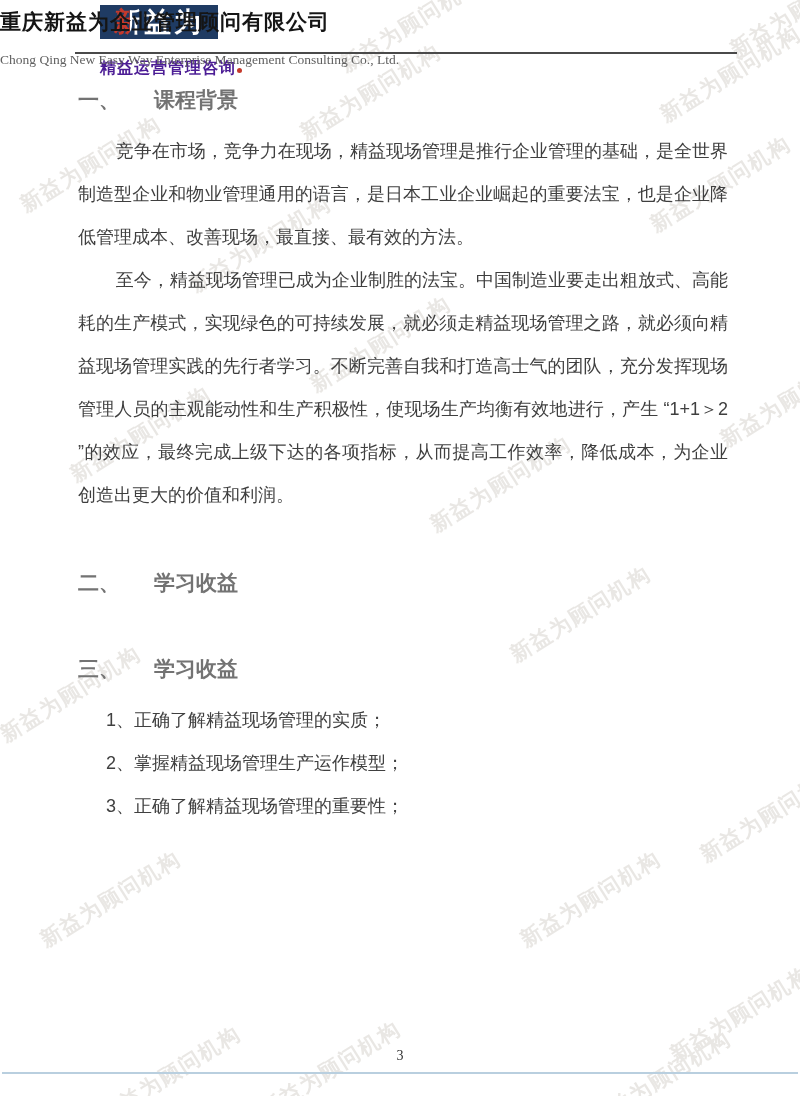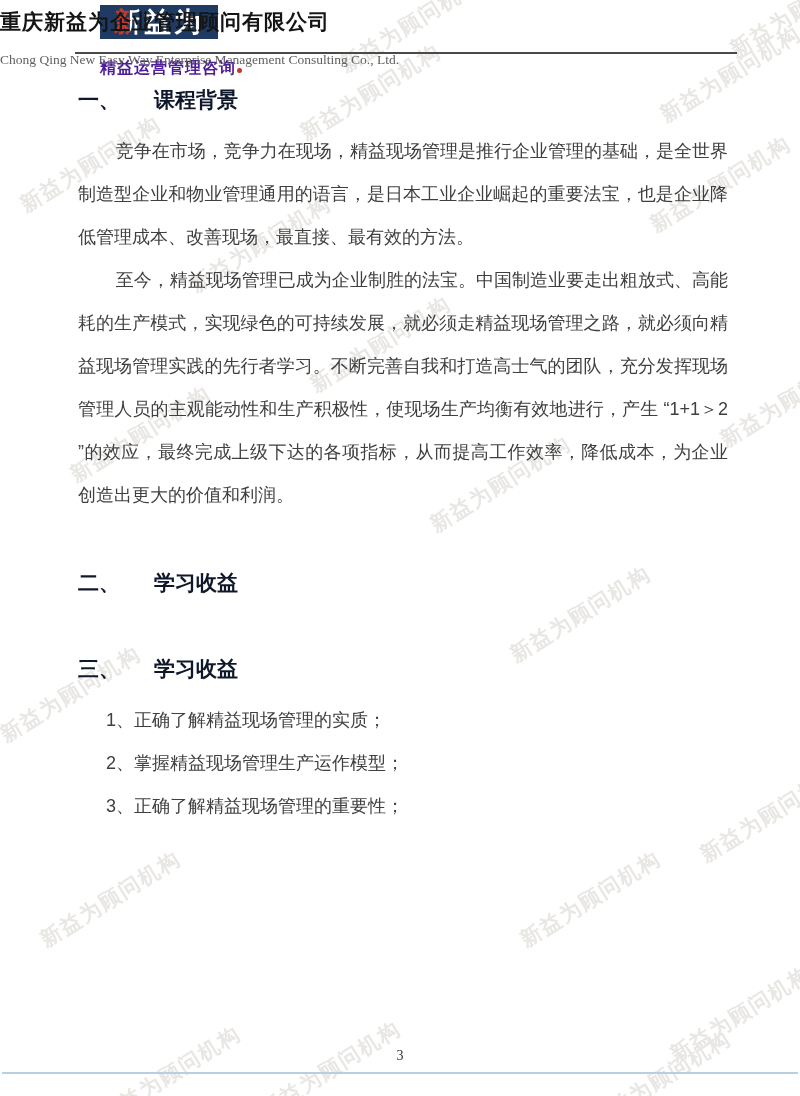--- a/index.html
+++ b/index.html
@@ -76,21 +76,21 @@
     position:absolute;left:75px;top:52px;width:662px;height:2px;
     background:#4a4a4a;
   }
   
   .content{
     position:absolute;top:72px;left:78px;width:650px;z-index:1;
   }
   .section-heading{
     font-size:21px;
     font-weight:bold;
-    color:#0f172a;
+    color:#737373;
     margin:0 0 16px 0;
     line-height:28px;
   }
   .section-heading .sec-num{margin-right:34px;}
   .sec1 .section-heading{margin-top:14px;}
   .sec2 .section-heading{margin-top:52px;}
   .sec3 .section-heading{margin-top:58px;}
   .para{
     font-size:18px;
     line-height:43px;

